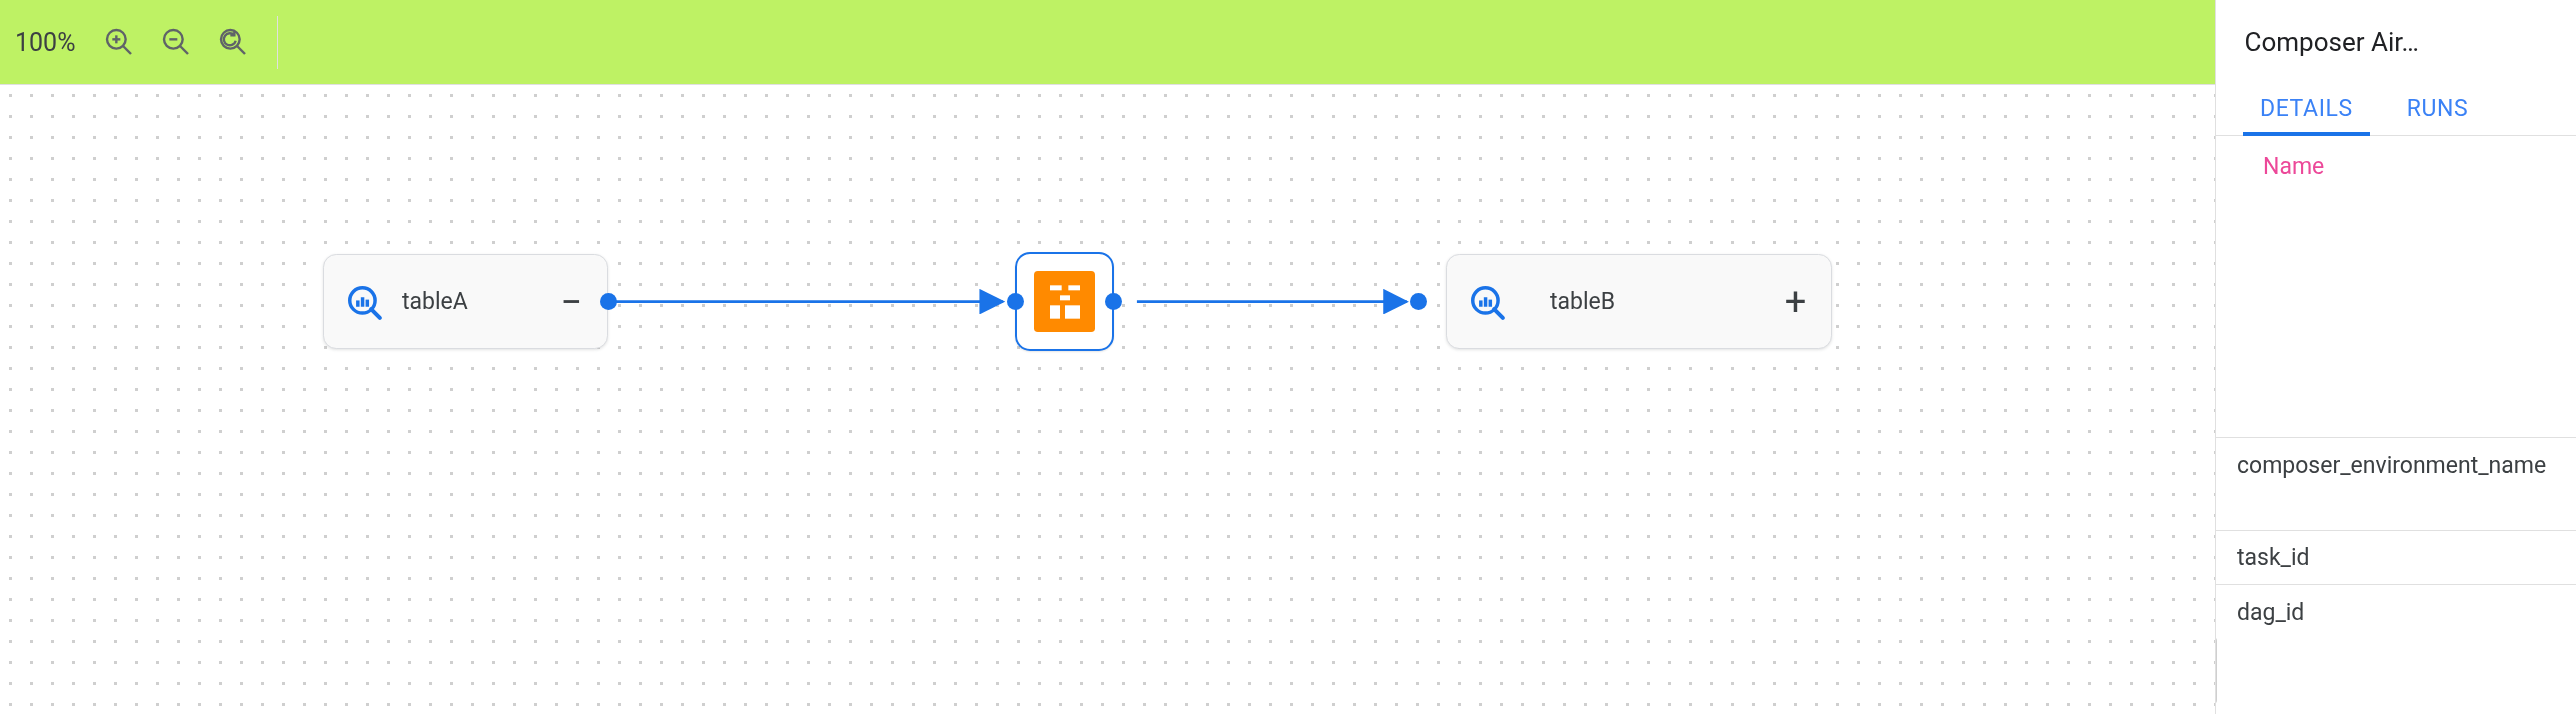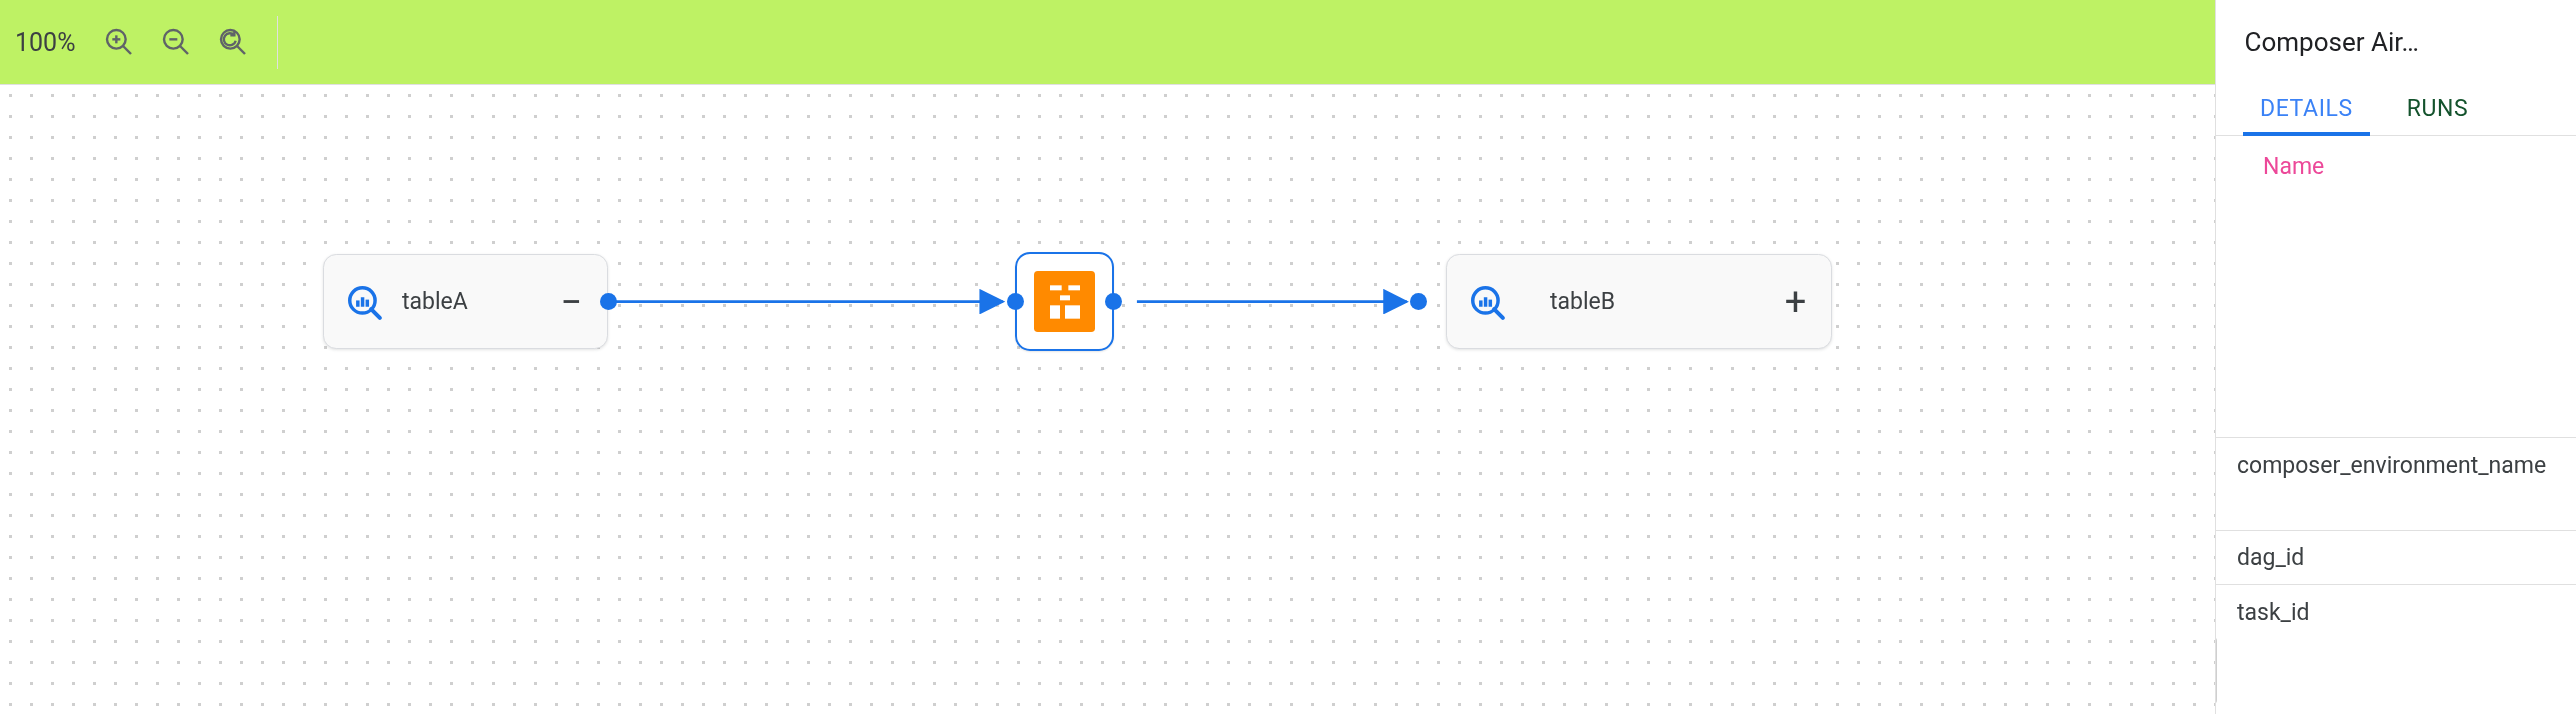--- a/index.html
+++ b/index.html
@@ -71,21 +71,21 @@
     border-left: 1px solid #e0e0e0; z-index: 30;
     display: flex; flex-direction: column; overflow: hidden;
   }
   .sidepanel .title {
     font-size: 26px; color: #202124; padding: 27px 25px 23px 28.5px; white-space: nowrap; overflow: hidden; text-overflow: ellipsis;
   }
   .sidepanel .tabs {
     display: flex; border-bottom: 1px solid #e0e0e0; padding-left: 17px;
   }
   .sidepanel .tab {
-    padding: 15px 27px 13.3px 27px; font-size: 23px; letter-spacing: 0.6px; color: #14532d; cursor: pointer; position: relative;
+    padding: 15px 27px 13.3px 27px; font-size: 23px; letter-spacing: 0.6px; color: #3b82f6; cursor: pointer; position: relative;
   }
   .sidepanel .tab.active { color: #3b82f6; }
   .sidepanel .tab.active::after {
     content: ""; position: absolute; left: 9.5px; right: 9.5px; bottom: -1px; height: 4.8px; background: #1a73e8;
   }
   .sidepanel .section {
     padding: 17px 25px;
   }
   .sidepanel .section .label { font-size: 23px; color: #ec4899; margin-left: 22px; }
   .sidepanel .field-row {
@@ -202,16 +202,16 @@
   <div class="tabs">
     <div class="tab active">DETAILS</div>
     <div class="tab">RUNS</div>
   </div>
   <div class="section">
     <div class="label">Name</div>
   </div>
   <div class="gap"></div>
   <div class="field-row">composer_environment_name</div>
   <div style="flex:0 0 38px;"></div>
+  <div class="field-row">task_id</div>
   <div class="field-row">dag_id</div>
-  <div class="field-row">task_id</div>
 </div>
 
 
 </body></html>

